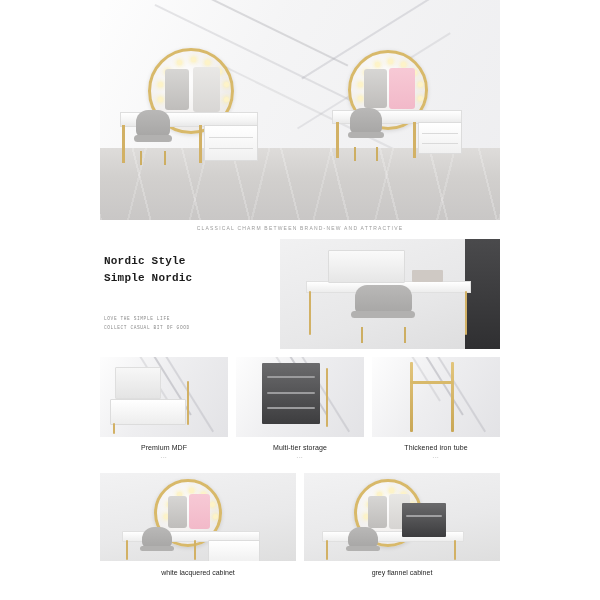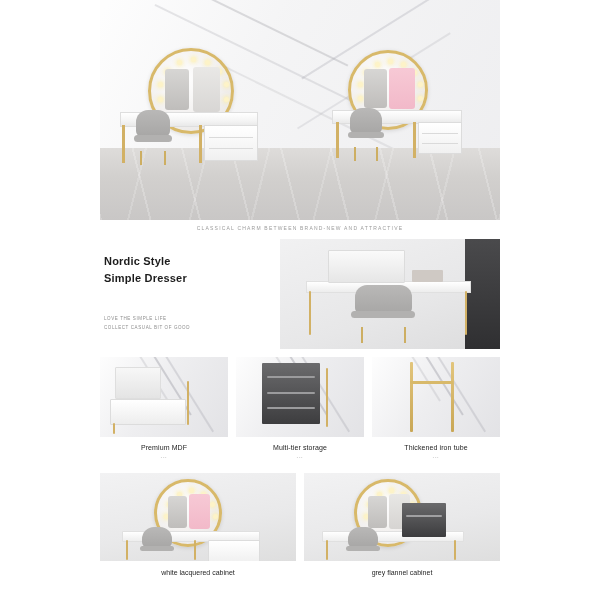--- a/index.html
+++ b/index.html
@@ -168,20 +168,21 @@
   }
 
   
   .section2 {
     position: relative;
     width: 400px;
     margin: 0 auto;
     height: 110px;
     background: #ffffff;
     display: flex;
+    font-family: Liberation Mono, monospace;
   }
   .s2-left {
     width: 45%;
     padding: 14px 0 0 4px;
     box-sizing: border-box;
   }
   .s2-title {
     font-size: 11px;
     font-weight: bold;
     color: #1c1c1c;
@@ -376,21 +377,21 @@
       <div class="chair-leg" style="left:4px; height:14px;"></div>
       <div class="chair-leg" style="right:4px; height:14px;"></div>
     </div>
   </div>
 
   <div class="hero-caption">Classical charm between brand-new and attractive</div>
 
   <div class="section2">
     <div class="s2-left">
       <div class="s2-title">Nordic Style</div>
-      <div class="s2-title">Simple Dresser</div>
+      <div class="s2-title">Simple Nordic</div>
       <div class="s2-sub">Love the simple life</div>
       <div class="s2-sub" style="margin-top:2px;">Collect casual bit of good</div>
     </div>
     <div class="s2-right">
       <div class="panel-dark"></div>
       <div class="s2-desk"></div>
       <div class="prop" style="left:22%; top:10%; width:34%; height:28%; background:linear-gradient(180deg,#fafafa,#e6e6e6); border:1px solid #dcdcdc;"></div>
       <div class="prop" style="left:60%; top:28%; width:14%; height:11%; background:#cfc9c4;"></div>
       <div class="chair" style="left:34%; top:42%; width:26%; height:42%;">
         <div class="chair-back"></div>

